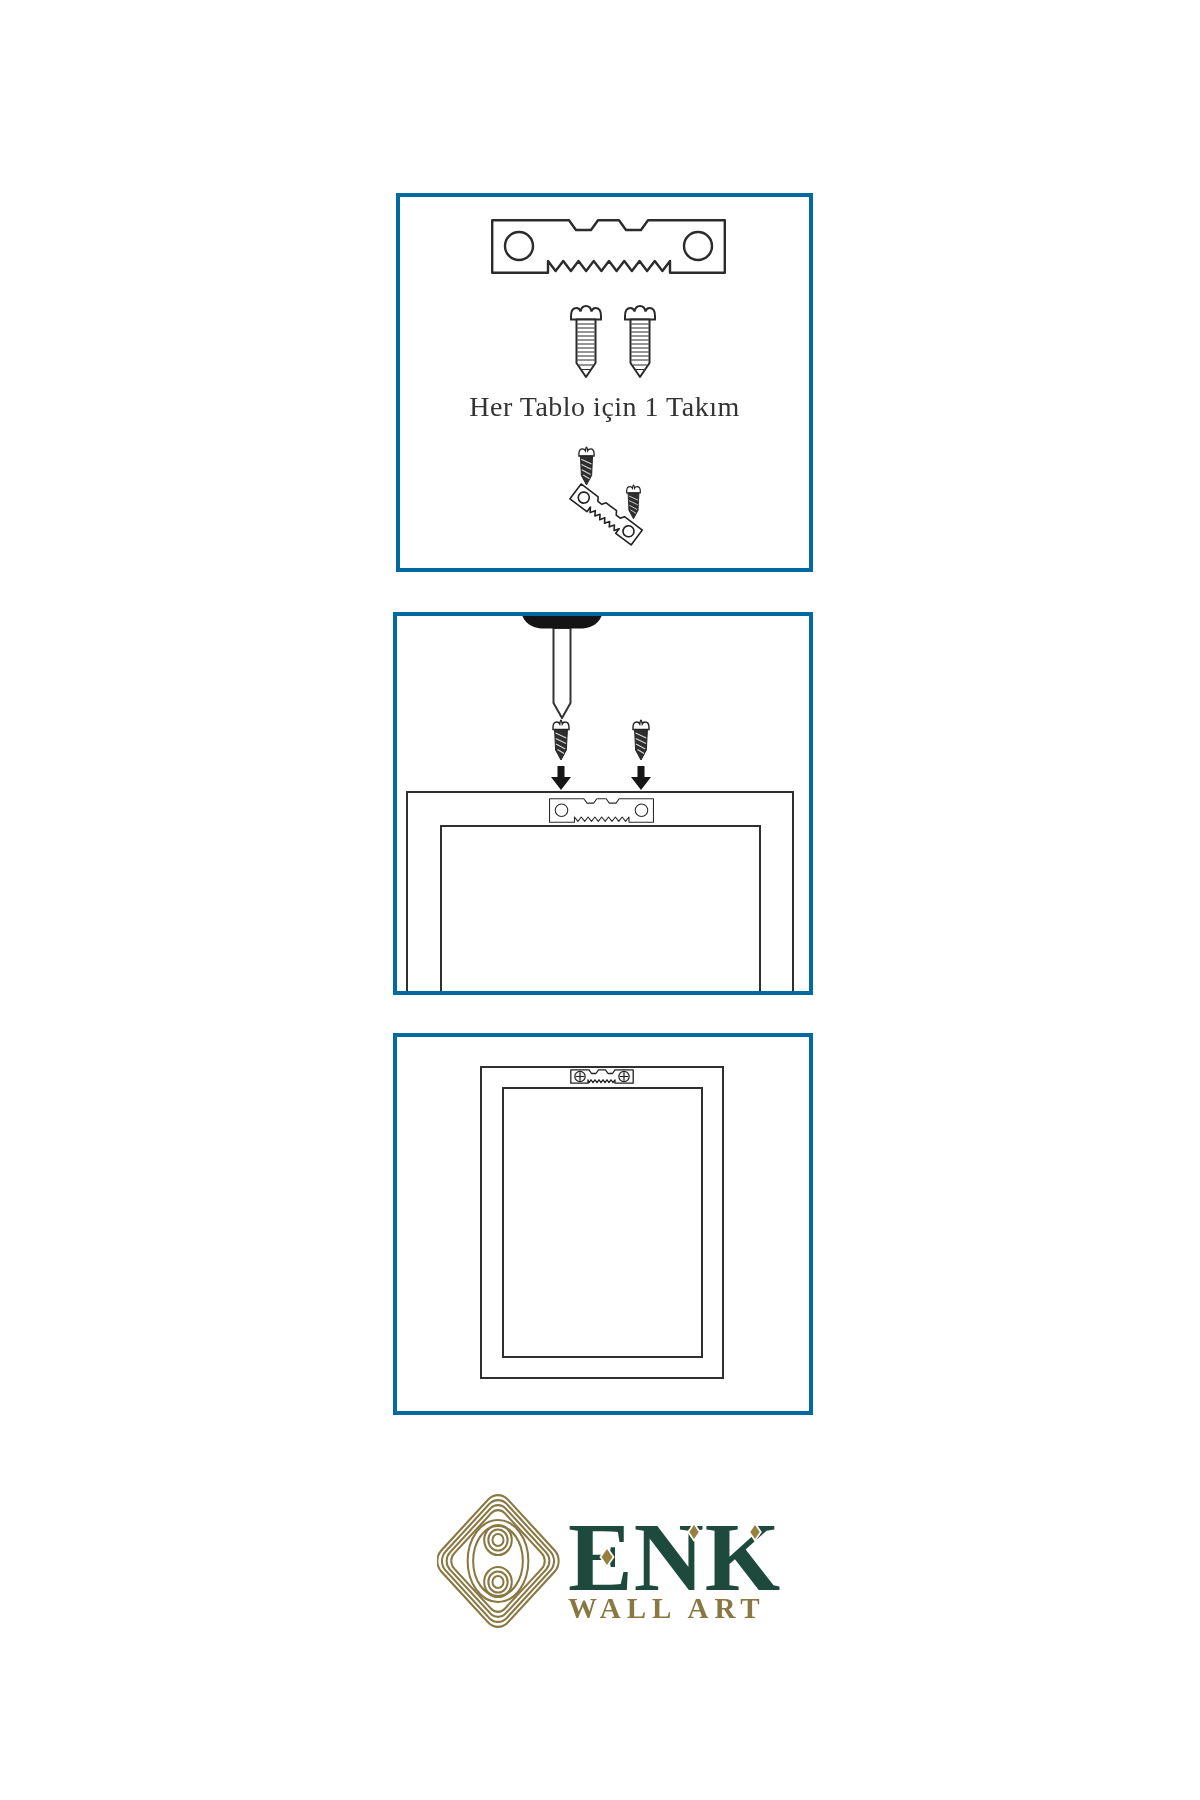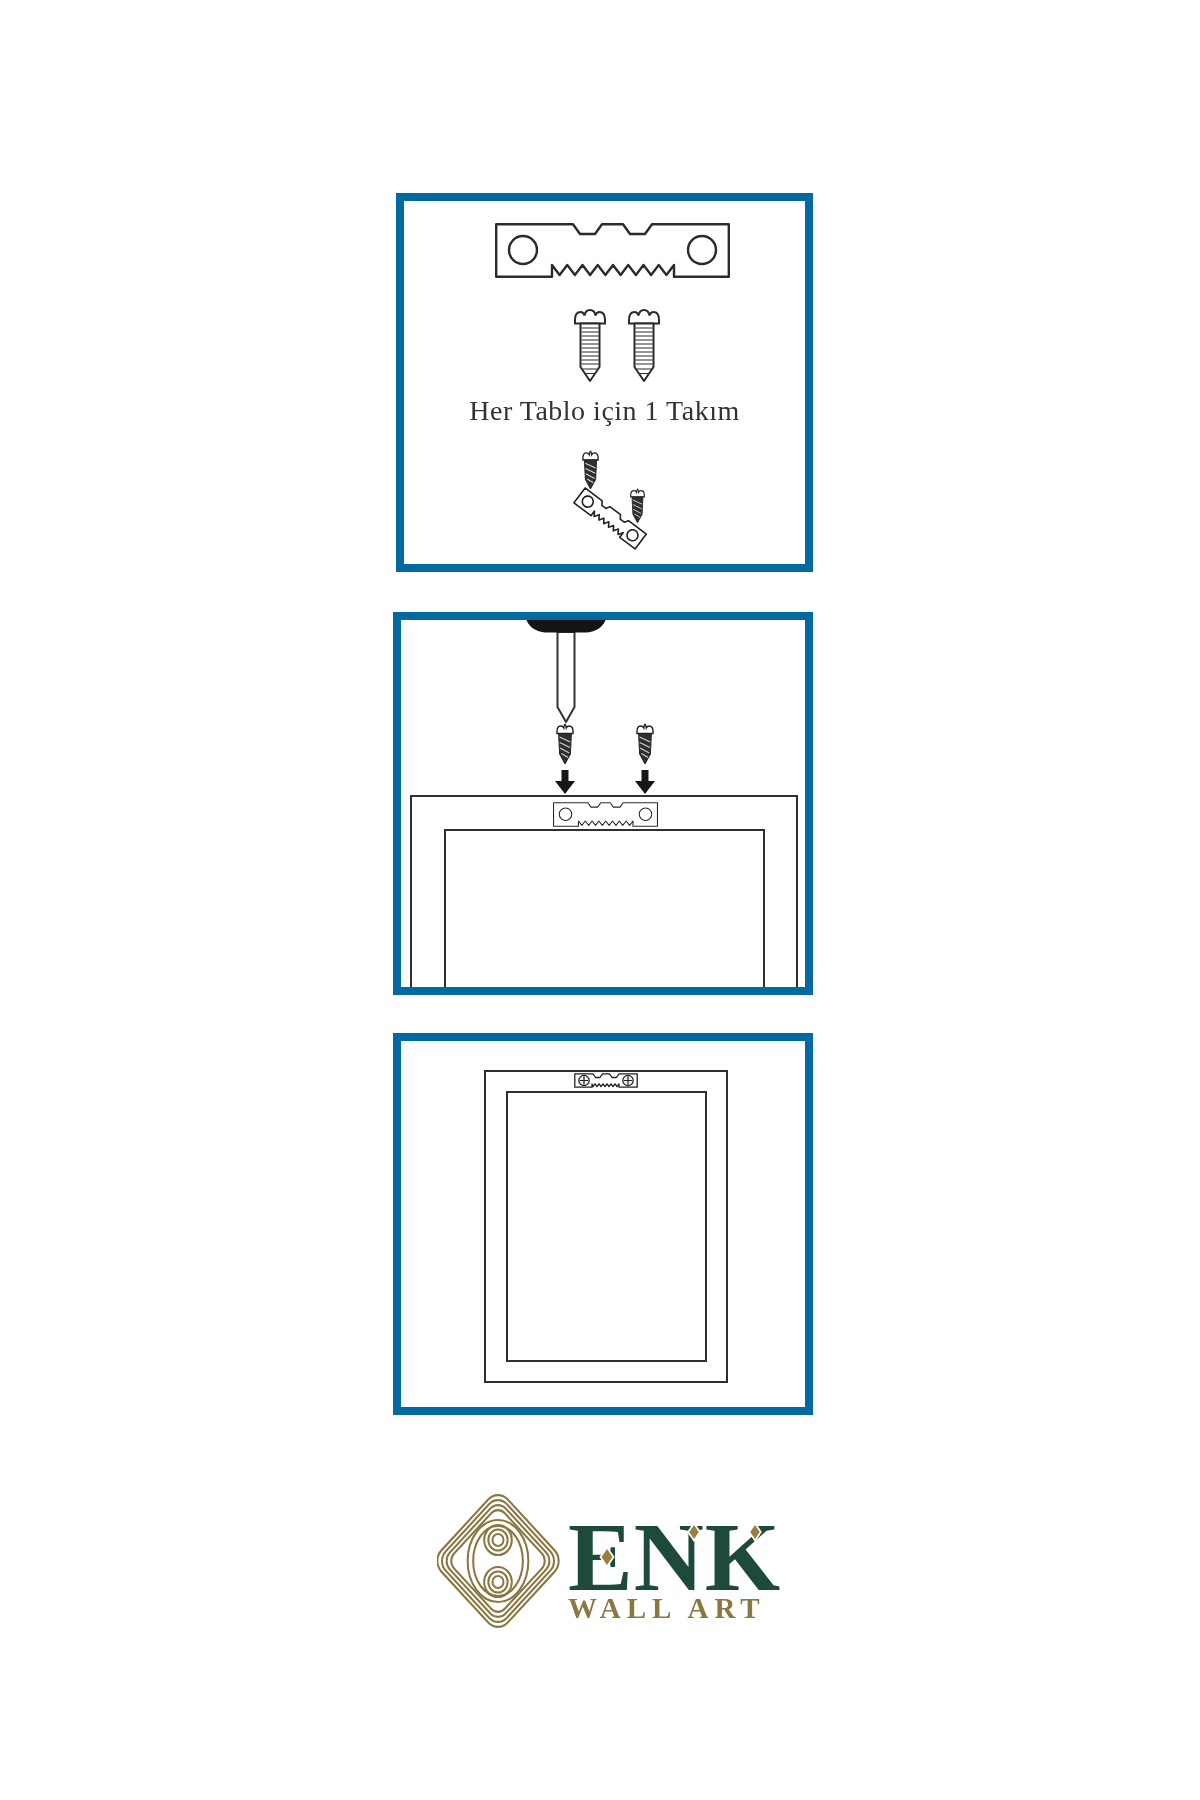--- a/index.html
+++ b/index.html
@@ -1,18 +1,18 @@
 <!DOCTYPE html>
 <html><head>
 <meta charset="utf-8">
 <style>
   html,body{margin:0;padding:0;background:#fff;}
   .page{position:relative;width:1200px;height:1800px;background:#ffffff;overflow:hidden;
         font-family:"Liberation Serif", serif;}
-  .panel{position:absolute;box-sizing:border-box;border:8px solid #0369a1;background:#fff;overflow:hidden;padding-left:15px;}
+  .panel{position:absolute;box-sizing:border-box;border:4px solid #0369a1;background:#fff;overflow:hidden;padding-left:15px;}
   .p1{left:396px;top:193px;width:417px;height:379px;}
   .p2{left:393px;top:612px;width:420px;height:383px;}
   .p3{left:393px;top:1033px;width:420px;height:382px;}
   .abs{position:absolute;}
   .caption{position:absolute;left:0;right:0;top:194px;text-align:center;
            font-size:28px;letter-spacing:.5px;color:#333333;white-space:nowrap;}
   .rect{position:absolute;box-sizing:border-box;border:2px solid #2f2f2f;background:#ffffff;}
   .logo-svg{position:absolute;left:437px;top:1490px;}
   svg{display:block;}
 </style>

